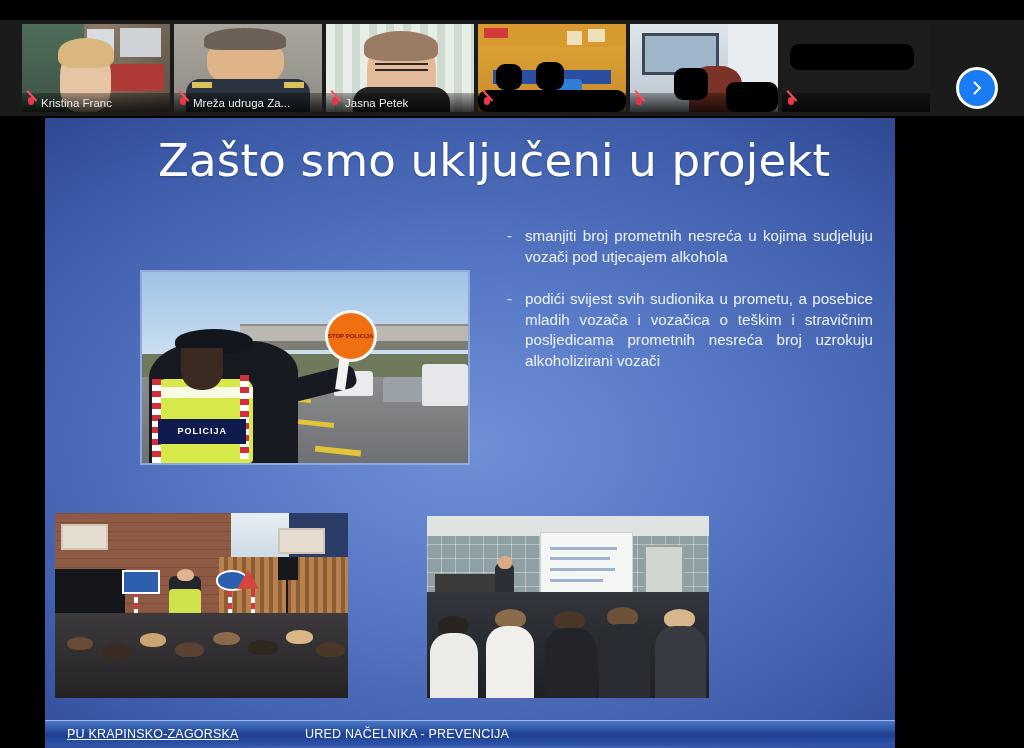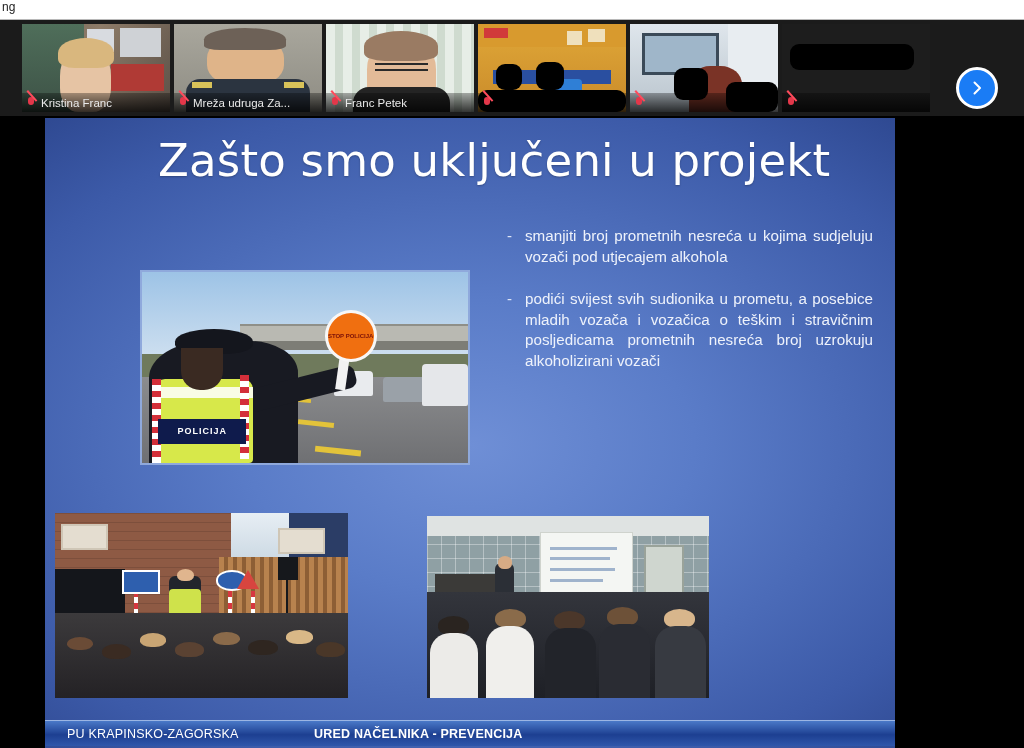--- a/index.html
+++ b/index.html
@@ -179,32 +179,29 @@
 
   
   .footer {
     position:absolute; left:0; bottom:2px; width:850px; height:26px;
     background:linear-gradient(#4a79c8, #1d3f91 55%, #2f57ab);
     border-top:1px solid #9bb6e4;
     display:flex; align-items:center; color:#ffffff; font-size:12.5px;
     letter-spacing:.2px;
   }
   .footer span { position:absolute; white-space:nowrap; }
-  #ft1 { left:22px; }
-  #ft2 { left:269px;font-weight:bold; }
+  #ft1 { left:22px;text-decoration:underline; }
+  #ft2 { left:260px; }
   #ft3 { left:513px; }
 </style>
 </head>
 <body>
 
 <div id="app">
 
-  <div class="top-bar">
-    <div class="frag">ng</div>
-  </div>
 
   <div class="gallery">
 
     <div class="thumb" id="t0" style="left:22px; width:148px;">
       <div class="scene" style="background:linear-gradient(120deg,#6d5f52 0%,#8d7b68 40%,#5c5148 100%);">
         <div style="position:absolute;left:0;top:0;width:42%;height:100%;background:linear-gradient(#4f6e5a,#3d5246);"></div>
         <div style="position:absolute;left:44%;top:6%;width:18%;height:26%;background:#d8dbe0;"></div>
         <div style="position:absolute;left:66%;top:4%;width:28%;height:34%;background:#cfd2d6;"></div>
         <div style="position:absolute;left:60%;top:46%;width:36%;height:30%;background:#b03a35;"></div>
         <div style="position:absolute;left:26%;top:24%;width:34%;height:76%;border-radius:46% 46% 36% 36%;background:#e6c4a4;"></div>
@@ -232,21 +229,21 @@
 
     <div class="thumb" id="t2" style="left:326px; width:148px;">
       <div class="scene" style="background:repeating-linear-gradient(90deg,#e7eee7 0 9px,#cfdbcf 9px 17px);">
         <div style="position:absolute;left:28%;top:14%;width:46%;height:86%;border-radius:44% 44% 20% 20%;background:#e3bb98;"></div>
         <div style="position:absolute;left:26%;top:8%;width:50%;height:34%;border-radius:50% 50% 28% 28%;background:#9a7b63;"></div>
         <div style="position:absolute;left:33%;top:44%;width:36%;height:9%;border-top:2px solid #2a2a2a;border-bottom:2px solid #2a2a2a;"></div>
         <div style="position:absolute;left:18%;top:72%;width:66%;height:28%;background:#242424;border-radius:16px 16px 0 0;"></div>
       </div>
       <div class="namebar">
         <span class="mic"></span>
-        <span class="nm">Franc Petek</span>
+        <span class="nm">Jasna Petek</span>
       </div>
     </div>
 
     <div class="thumb" id="t3" style="left:478px; width:148px;">
       <div class="scene" style="background:linear-gradient(#e0a838,#c98a2a);">
         <div style="position:absolute;left:0;top:0;width:100%;height:26%;background:#d89a2e;"></div>
         <div style="position:absolute;left:4%;top:4%;width:16%;height:12%;background:#d13a3a;"></div>
         <div style="position:absolute;left:60%;top:8%;width:10%;height:16%;background:#efe0bc;"></div>
         <div style="position:absolute;left:74%;top:6%;width:12%;height:14%;background:#efe0bc;"></div>
         <div style="position:absolute;left:10%;top:52%;width:80%;height:16%;background:#2a4fa0;"></div>

